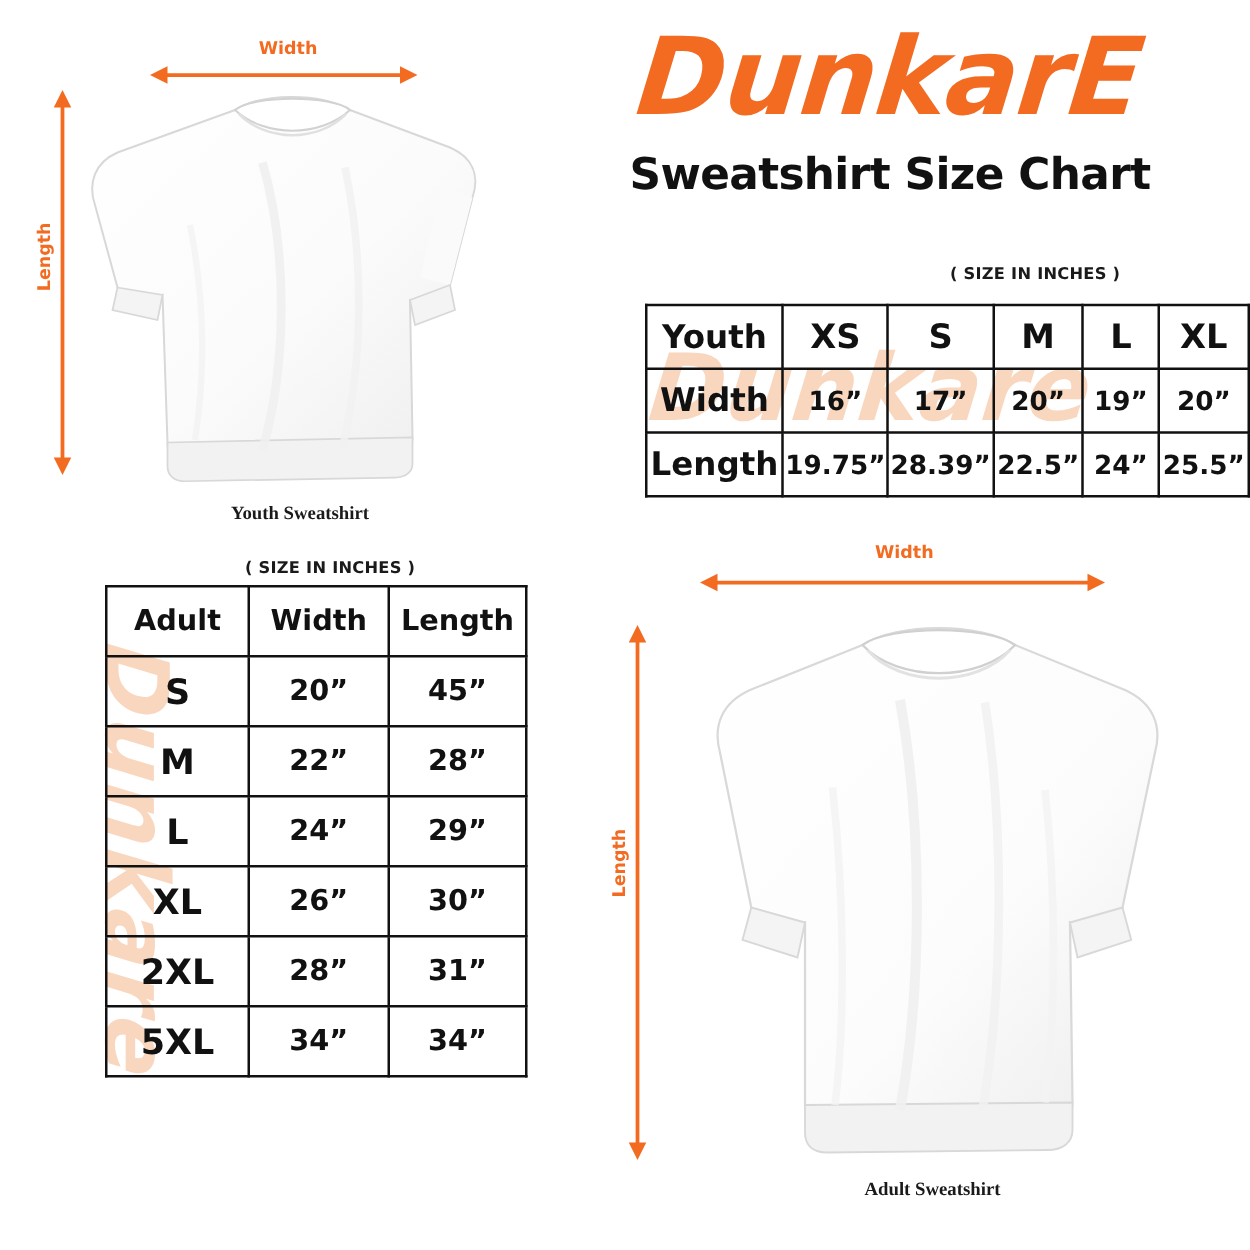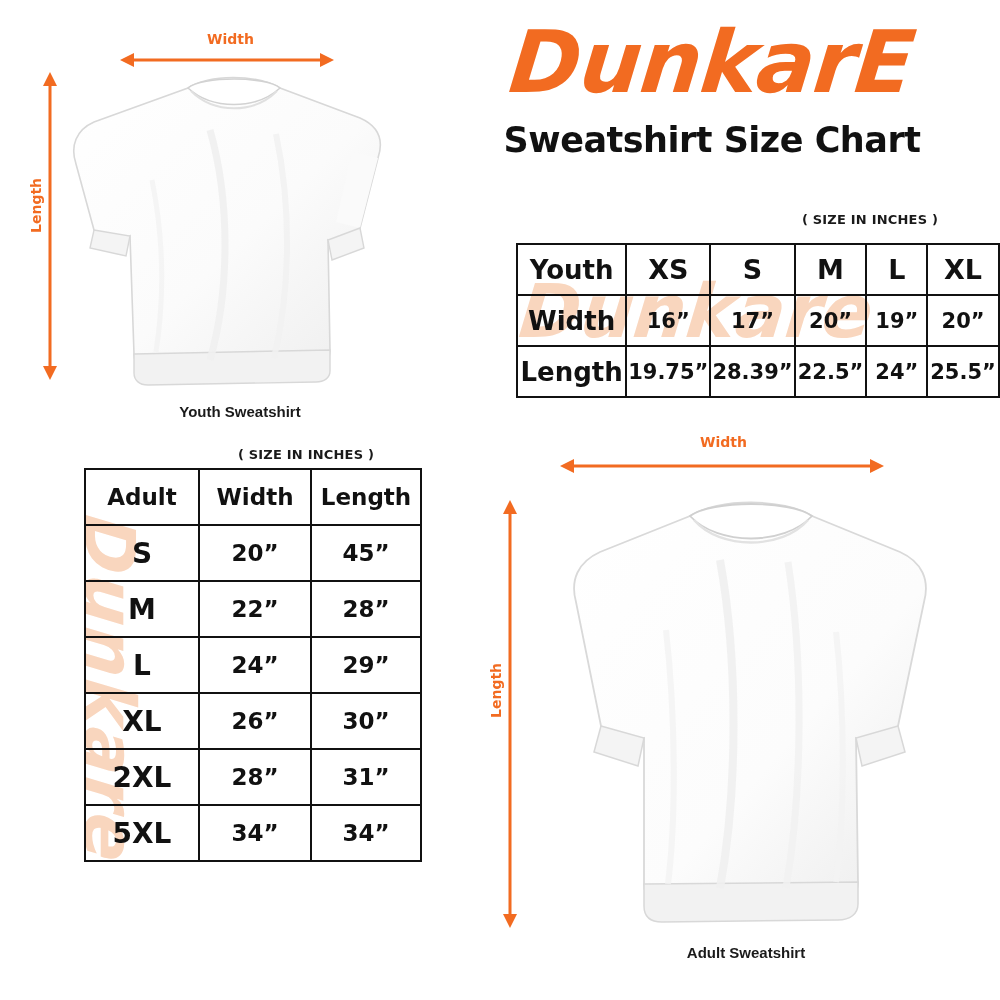--- a/index.html
+++ b/index.html
@@ -14,32 +14,32 @@
     font-family: "DejaVu Sans", sans-serif;
     overflow: hidden;
   }
   .page {
     position: absolute;
     inset: 0;
   }
 
   
   .caption {
-    font-family: Liberation Sans, sans-serif;
+    font-family: Liberation Serif, serif;
     font-size: 15px;
     font-weight: bold;
     color: #1a1a1a;
     text-align: center;
   }
   .units {
     font-family: "DejaVu Sans", sans-serif;
     font-size: 13px;
     font-weight: bold;
     color: #1a1a1a;
-    text-align: center;
+    text-align: left;
     letter-spacing: .2px;
   }
 
   
   .brand {
     position: absolute;
     left: 432px;
     top: 22px;
     width: 560px;
     text-align: center;

